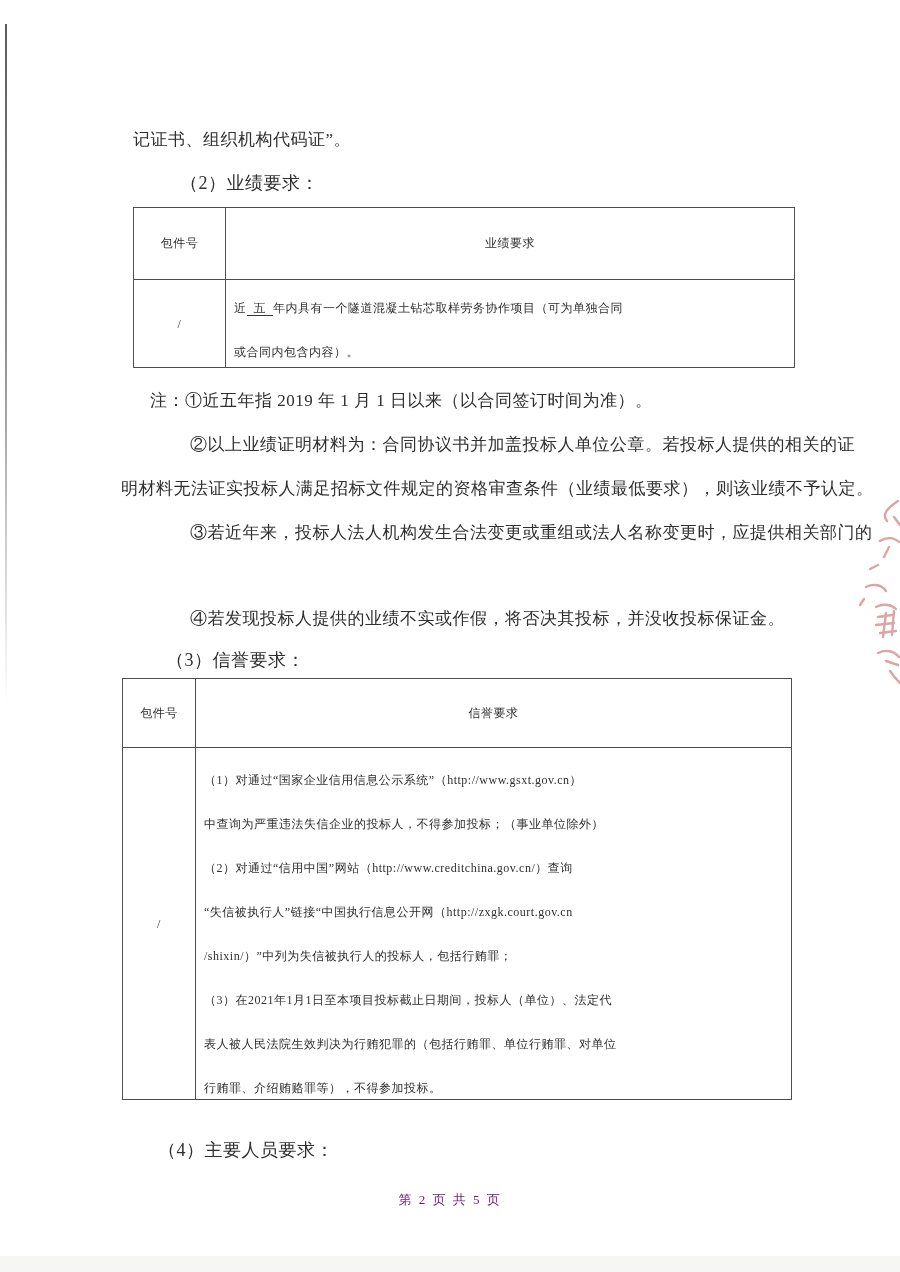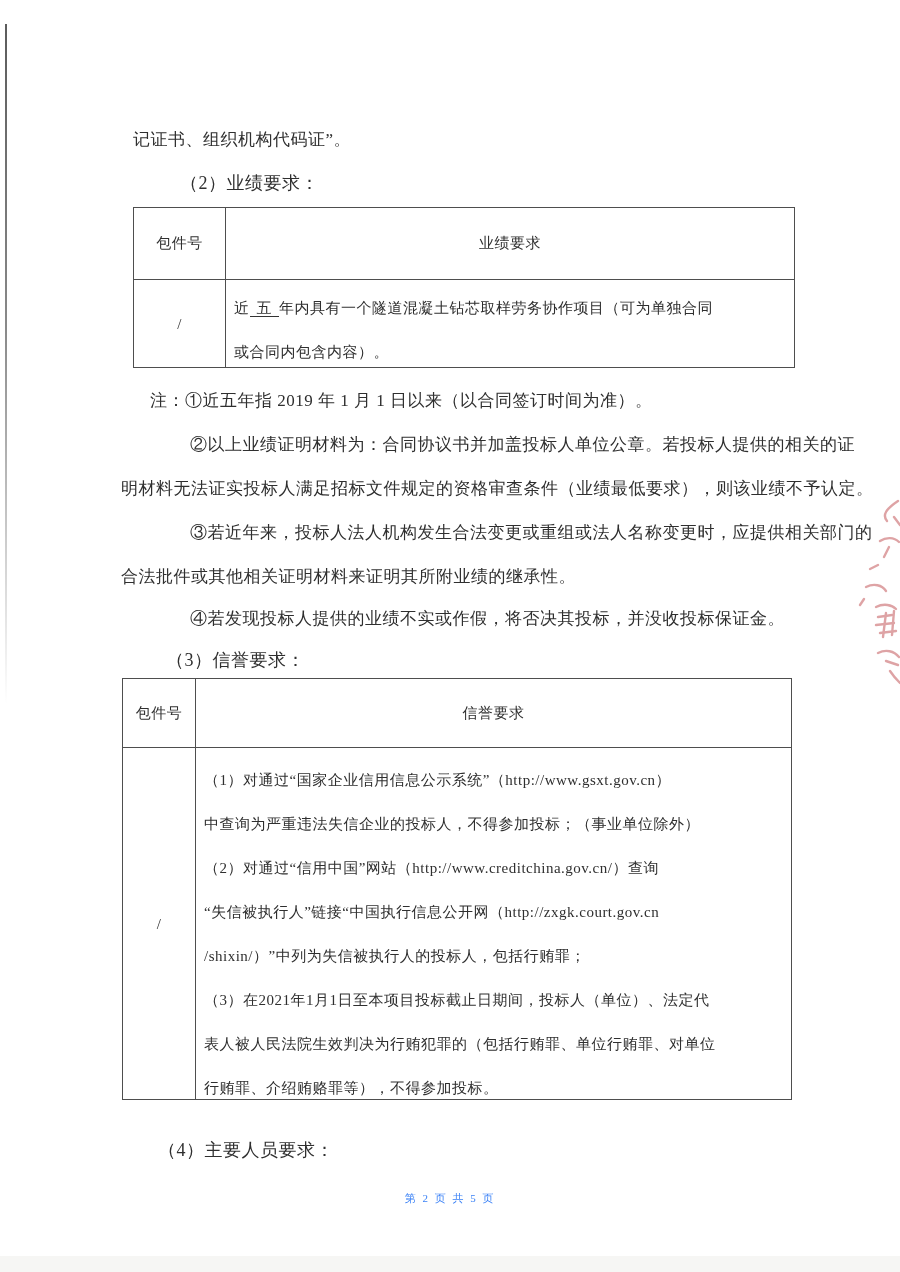--- a/index.html
+++ b/index.html
@@ -33,35 +33,35 @@
   .doc-table{
     position:absolute;
     border:1px solid #4e4e4e;
     box-sizing:border-box;
     background:transparent;
   }
   .t-row{display:flex;box-sizing:border-box;}
   .t-cell{
     box-sizing:border-box;
     border-right:1px solid #4e4e4e;
-    font-size:15px;
+    font-size:12px;
     letter-spacing:0.5px;
   }
   .t-cell:last-child{border-right:none;}
   .t-header{border-bottom:1px solid #4e4e4e;}
   .center-cell{display:flex;align-items:center;justify-content:center;}
   .body-cell{padding:14px 8px 15px 8px;line-height:44px;}
   .blank-underline{
     border-bottom:1px solid #333;
     padding:0 7px;
   }
   .footer{
     position:absolute;
-    font-size:11px;
-    color:#3b82f6;
+    font-size:13px;
+    color:#701a75;
     letter-spacing:2px;
     width:900px;
     text-align:center;
   }
   .stamp{
     position:absolute;right:0;top:495px;width:44px;height:205px;
     overflow:hidden;opacity:0.55;
   }
 </style>
 </head>
@@ -86,21 +86,20 @@
         <span>近</span><span class="blank-underline">五</span><span>年内具有一个隧道混凝土钻芯取样劳务协作项目（可为单独合同</span><br>
         <span>或合同内包含内容）。</span>
       </div>
     </div>
   </div>
 
   <div class="txt" style="left:150px;top:389px;">注：①近五年指 2019 年 1 月 1 日以来（以合同签订时间为准）。</div>
   <div class="txt" style="left:190px;top:433px;">②以上业绩证明材料为：合同协议书并加盖投标人单位公章。若投标人提供的相关的证</div>
   <div class="txt" style="left:121px;top:477px;">明材料无法证实投标人满足招标文件规定的资格审查条件（业绩最低要求），则该业绩不予认定。</div>
   <div class="txt" style="left:190px;top:521px;">③若近年来，投标人法人机构发生合法变更或重组或法人名称变更时，应提供相关部门的</div>
-  <div class="txt" style="left:121px;top:565px;">合法批件或其他相关证明材料来证明其所附业绩的继承性。</div>
   <div class="txt" style="left:190px;top:607px;">④若发现投标人提供的业绩不实或作假，将否决其投标，并没收投标保证金。</div>
 
   <div class="txt heading" style="left:166px;top:648px;">（3）信誉要求：</div>
 
   <div class="doc-table" style="left:122px;top:678px;width:670px;height:422px;">
     <div class="t-row t-header" style="height:69px;">
       <div class="t-cell center-cell" style="width:73px;">包件号</div>
       <div class="t-cell center-cell" style="flex:1;">信誉要求</div>
     </div>
     <div class="t-row" style="height:352px;">

